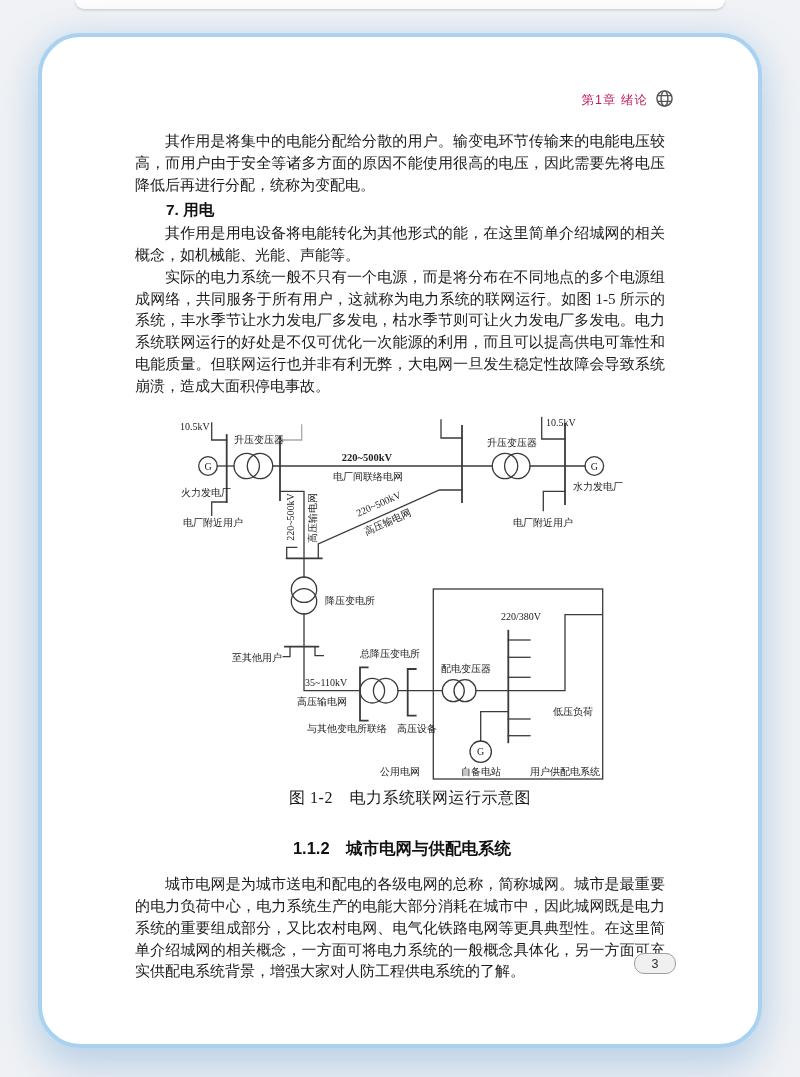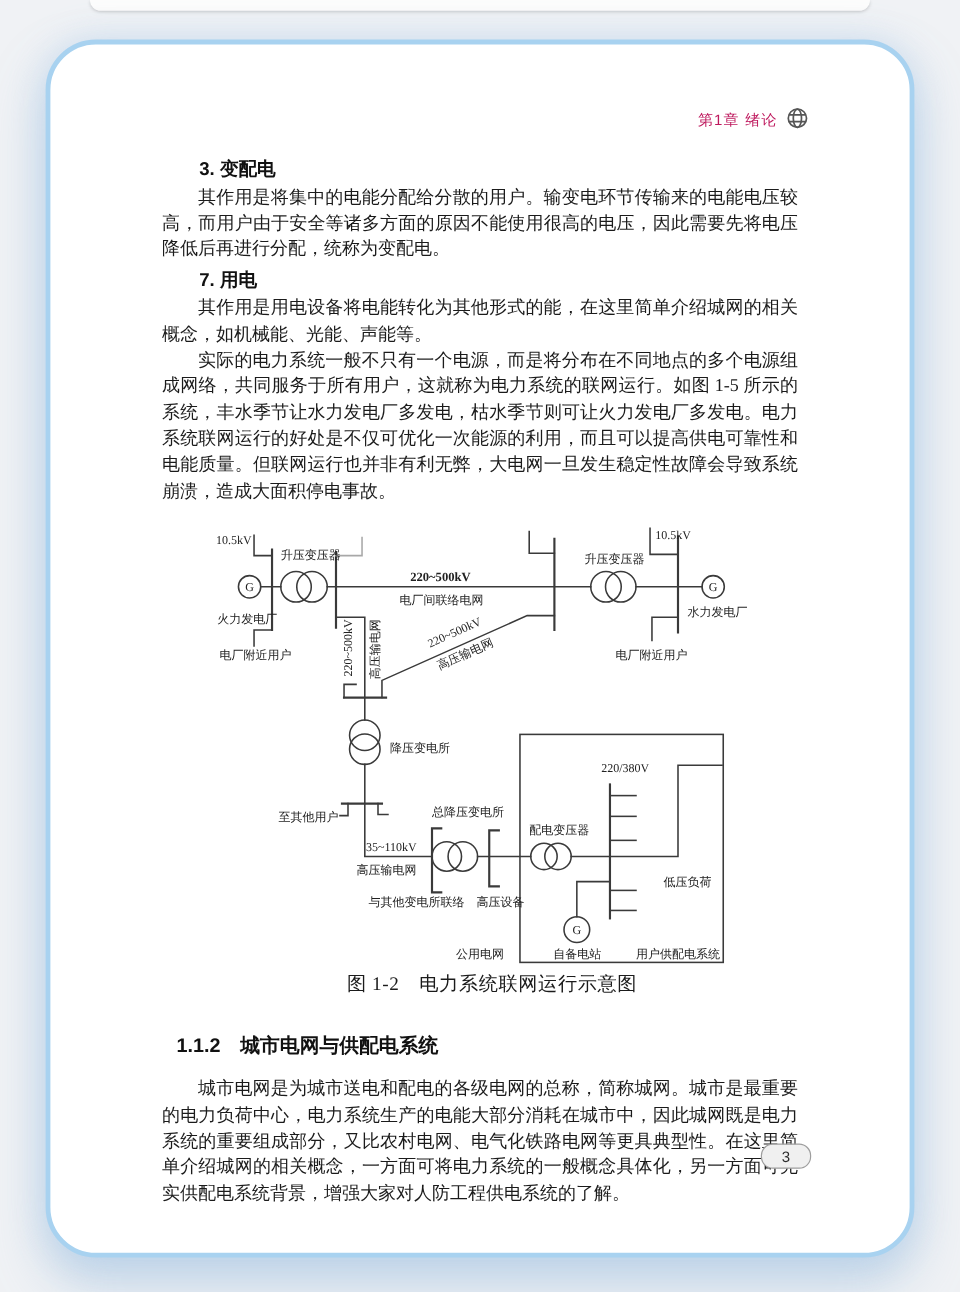--- a/index.html
+++ b/index.html
@@ -28,22 +28,22 @@
   .content{
     margin:20px 93px 0 93px;   
     color:#1b1b1b;font-size:15px;line-height:21.8px;
   }
   .content p{margin:0;text-indent:2em;text-align:justify;}
   h4.num-head{
     margin:3px 0 2px 0;text-indent:2em;font-size:15.5px;line-height:21.8px;
     font-family:"Liberation Sans","DejaVu Sans",sans-serif;font-weight:bold;color:#111;
   }
   h2.sub-head{
-    margin:30px 0 14px 12px;font-size:16.5px;
-    font-family:"Liberation Sans","DejaVu Sans",sans-serif;font-weight:bold;color:#111;
+    margin:30px 0 14px 4px;font-size:16.5px;
+    font-family:"Liberation Sans","DejaVu Sans",sans-serif;font-weight:bold;color:#111;text-align:center;
   }
   .figure-wrap{margin:16px 0 0 25px;width:500px;}
   .figure-wrap svg{display:block;}
   svg text{
     fill:#222;font-size:10px;
     font-family:"Liberation Serif","DejaVu Serif",serif;
   }
   svg text.v{font-size:10.5px;font-weight:600;}
   .fig-caption{
     width:500px;text-align:center;margin-top:5px;
@@ -72,21 +72,20 @@
           <circle cx="10" cy="10" r="8"></circle>
           <ellipse cx="10" cy="10" rx="3.6" ry="8"></ellipse>
           <path d="M2.5,7 H17.5 M2.5,13 H17.5"></path>
         </g>
       </svg>
     </span>
   </div>
 
   <div class="content">
 
-    <h4 class="num-head">3. 变配电</h4>
     <p>其作用是将集中的电能分配给分散的用户。输变电环节传输来的电能电压较高，而用户由于安全等诸多方面的原因不能使用很高的电压，因此需要先将电压降低后再进行分配，统称为变配电。</p>
 
     <h4 class="num-head">7. 用电</h4>
     <p>其作用是用电设备将电能转化为其他形式的能，在这里简单介绍城网的相关概念，如机械能、光能、声能等。</p>
     <p>实际的电力系统一般不只有一个电源，而是将分布在不同地点的多个电源组成网络，共同服务于所有用户，这就称为电力系统的联网运行。如图 1-5 所示的系统，丰水季节让水力发电厂多发电，枯水季节则可让火力发电厂多发电。电力系统联网运行的好处是不仅可优化一次能源的利用，而且可以提高供电可靠性和电能质量。但联网运行也并非有利无弊，大电网一旦发生稳定性故障会导致系统崩溃，造成大面积停电事故。</p>
 
     <div class="figure-wrap">
       <svg viewBox="0 0 500 368" width="500" height="368">
 
         <g fill="none" stroke="#3a3a3a" stroke-width="1.3" stroke-linecap="square">

